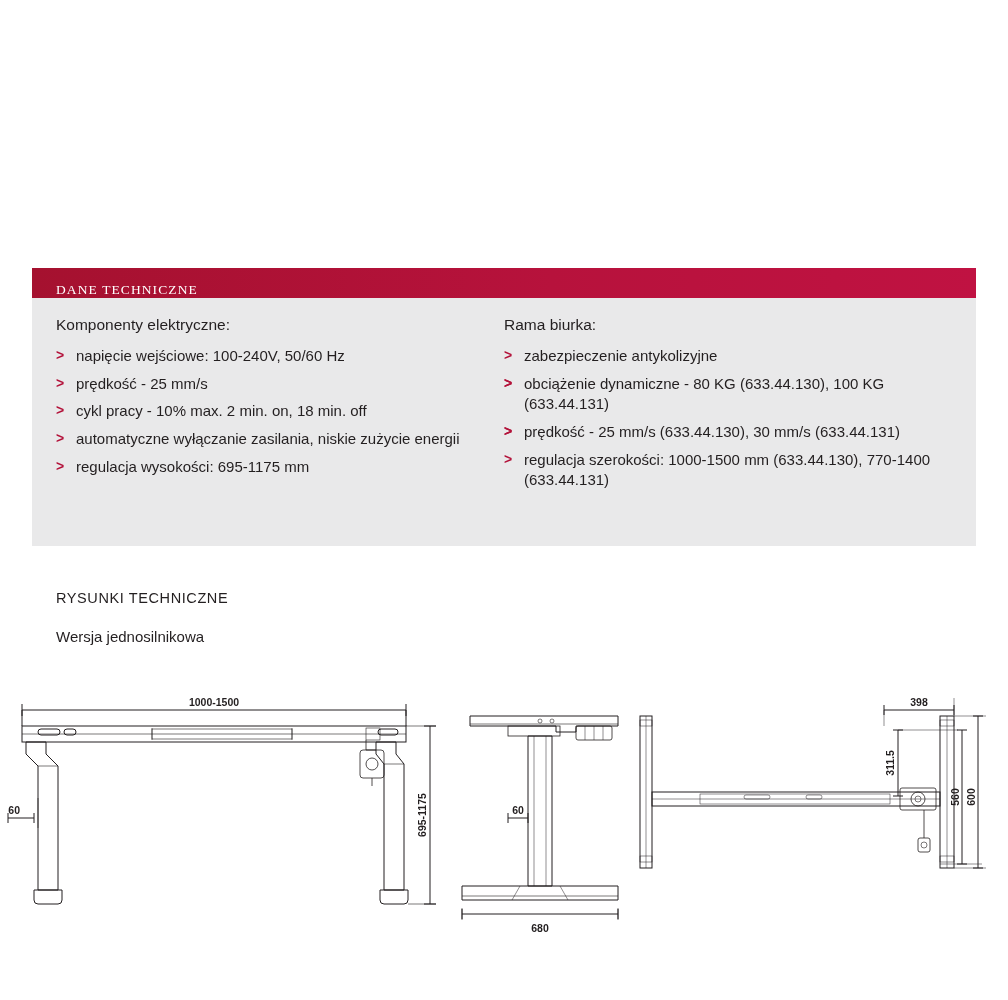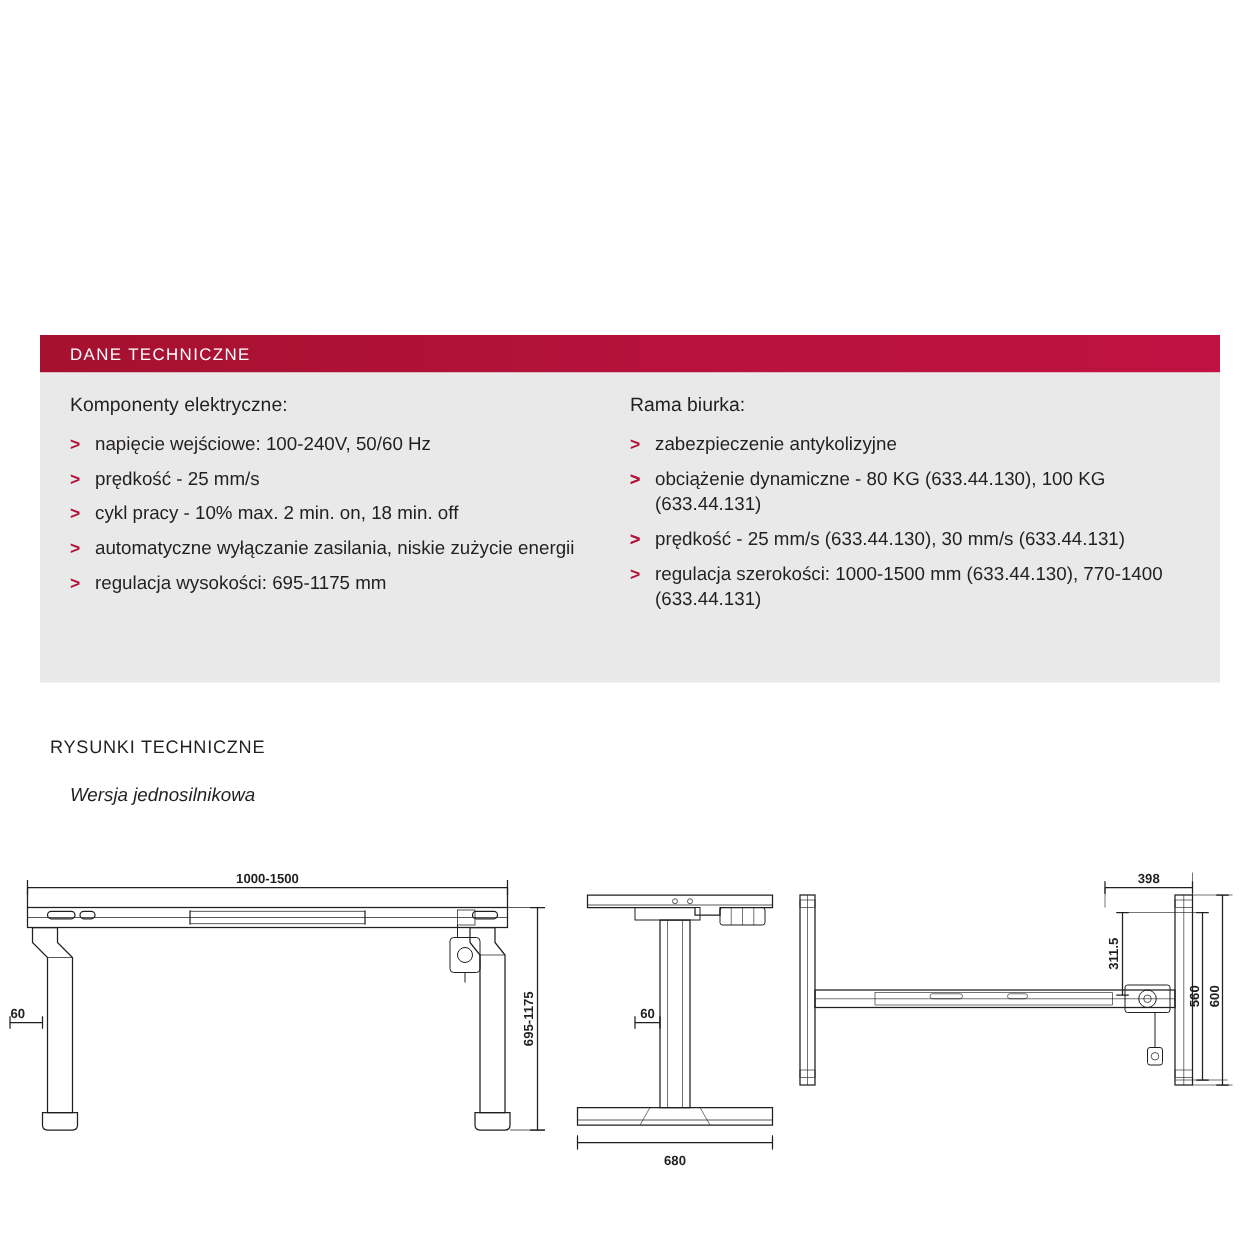--- a/index.html
+++ b/index.html
@@ -19,22 +19,23 @@
     position: absolute;
     left: 32px;
     top: 268px;
     width: 944px;
   }
   .spec-header {
     background: #b3123a;
     background: linear-gradient(to right, #a5112f 0%, #b7123c 55%, #c01242 100%);
     height: 30px;
     display: flex;
-    align-items: center;
+    align-items: flex-end;
     padding-left: 24px;
+    font-family: Liberation Serif, serif;
   }
   .spec-header-title {
     color: #ffffff;
     font-size: 13.5px;
     letter-spacing: 1.1px;
     font-weight: 400;
   }
   .spec-body {
     background: #e9e9ea;
     padding: 14px 24px 26px 24px;
@@ -63,31 +64,30 @@
     left: 0;
     top: 0px;
     color: #b3123a;
     font-size: 14px;
     font-weight: 700;
   }
 
   
   .draw-title {
     position: absolute;
-    left: 40px;
+    left: 56px;
     top: 590px;
     font-size: 14.5px;
     letter-spacing: 0.6px;
   }
   .draw-subtitle {
     position: absolute;
     left: 56px;
     top: 628px;
     font-size: 15px;
-    font-style: italic;
   }
 
   .drawings {
     position: absolute;
     left: 0;
     top: 668px;
     width: 858px;
     height: 290px;
   }
   .drawings svg { display: block; }

